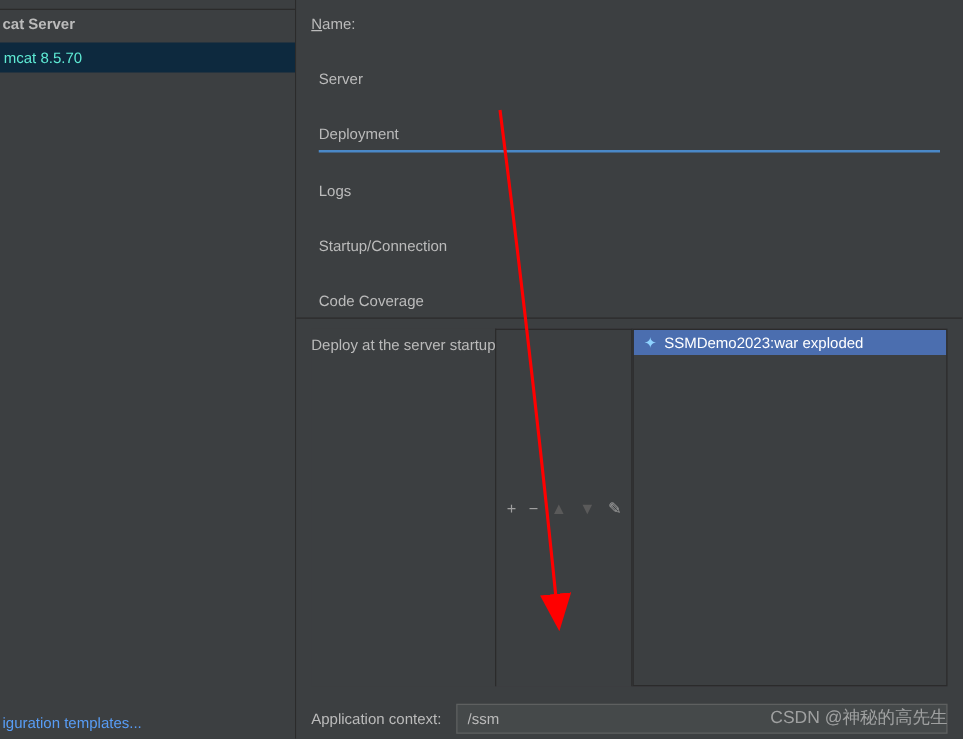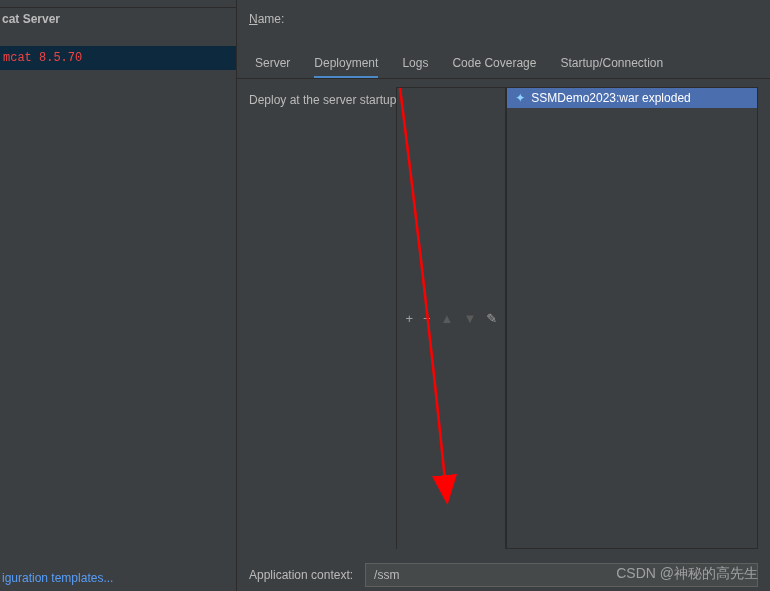--- a/index.html
+++ b/index.html
@@ -14,31 +14,30 @@
   }
   .layout { display: flex; width: 100%; height: 100%; }
   .sidebar {
     width: 237px; height: 100%;
     background: #3c3f41;
     border-right: 1px solid #2b2b2b;
     display: flex; flex-direction: column;
   }
   .sidebar-top { height: 8px; border-bottom: 1px solid #2b2b2b; }
   .tree-header {
-    padding: 4px 0 20px 2px;
+    padding: 4px 0 8px 2px;
     font-weight: bold;
     color: #bbbbbb;
     background: #3c3f41;
   }
   .tree-item {
     background: #0d293e;
-    color: #ef4444;
+    color: #5eead4;
     padding: 4px 0 4px 2px;
     border: 1px solid #2f65ca00;
-    font-family: Liberation Mono, monospace;
   }
   .sidebar-fill { flex: 1; }
   .sidebar-link {
     color: #589df6;
     padding: 6px 2px;
     cursor: pointer;
     margin-top: 29px;
   }
   .main {
     flex: 1; height: 100%;
@@ -58,20 +57,21 @@
     border: 1px solid #5e6060;
     color: #bbbbbb;
     padding: 4px 8px;
     font-size: 12px;
   }
   .tabs {
     display: flex;
     gap: 24px;
     padding: 18px 18px 0 18px;
     border-bottom: 1px solid #2b2b2b;
+    flex-direction: column;
   }
   .tab {
     padding-bottom: 6px;
     color: #bbbbbb;
     cursor: pointer;
   }
   .tab.active {
     color: #bababa;
     border-bottom: 2px solid #4a88c7;
   }
@@ -140,22 +140,22 @@
 
   <div class="main">
     <div class="name-row">
       <span class="label"><u>N</u><span>ame:</span></span>
     </div>
 
     <div class="tabs">
       <div class="tab">Server</div>
       <div class="tab active">Deployment</div>
       <div class="tab">Logs</div>
+      <div class="tab">Startup/Connection</div>
       <div class="tab">Code Coverage</div>
-      <div class="tab">Startup/Connection</div>
     </div>
 
     <div class="deploy-section">
       <div class="section-label">Deploy at the server startup</div>
       <div class="toolbar-small">
         <span>+</span>
         <span>−</span>
         <span class="dim">▲</span>
         <span class="dim">▼</span>
         <span>✎</span>

